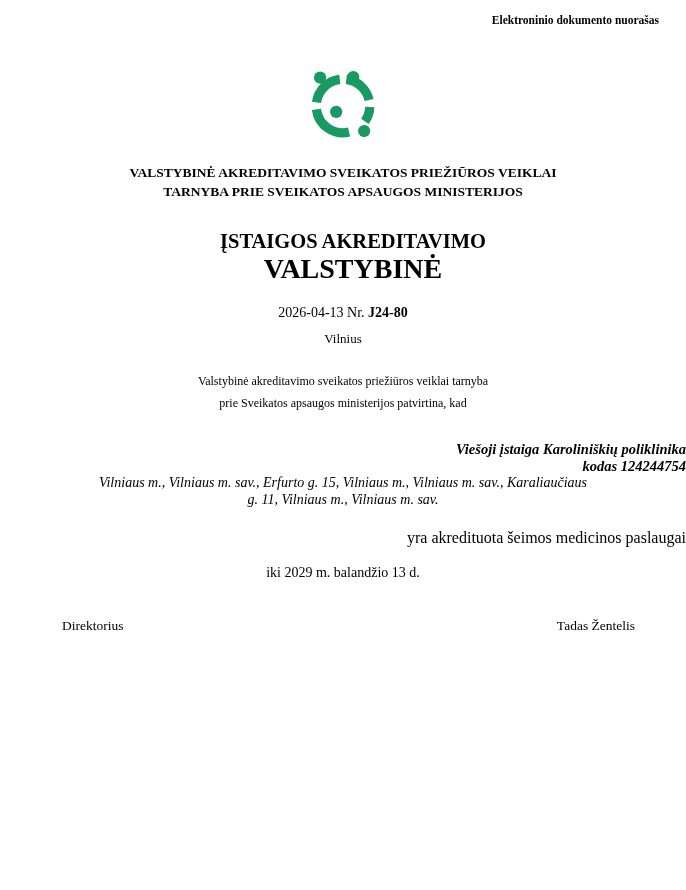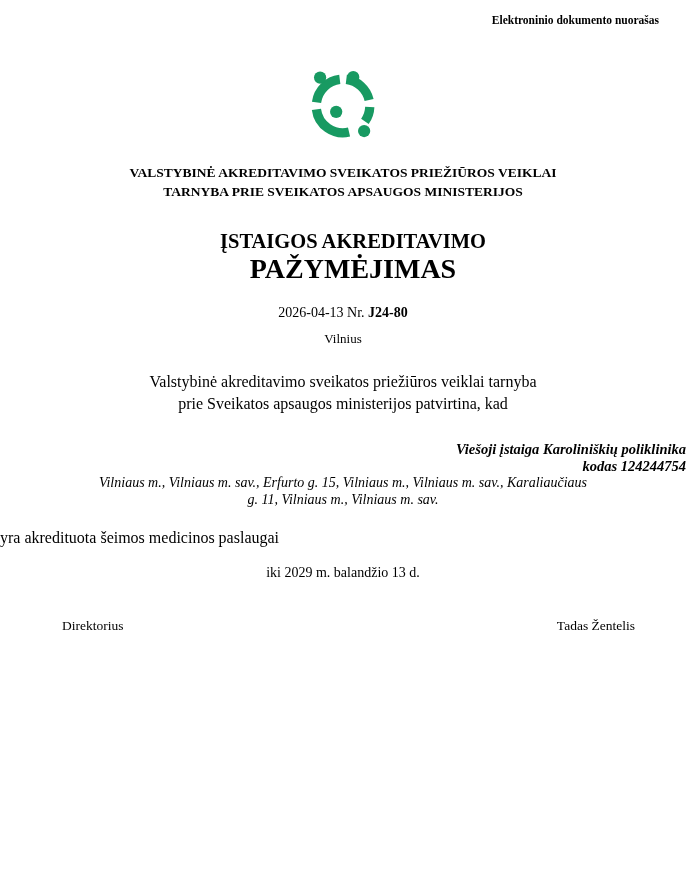--- a/index.html
+++ b/index.html
@@ -58,21 +58,21 @@
   .date-line .doc-number { font-weight: bold; }
   .city-line {
     margin-top: 10px;
     text-align: center;
     font-size: 13px;
     line-height: 15px;
   }
   .statement {
     margin-top: 25px;
     text-align: center;
-    font-size: 16px;
+    font-size: 12px;
     line-height: 21.5px;
   }
   .institution {
     margin-top: 27px;
     text-align: center;
   }
   .institution .inst-name,
   .institution .inst-code {
     font-weight: bold;
     font-style: italic;
@@ -85,21 +85,21 @@
     font-size: 14px;
     line-height: 17.3px;
     white-space: nowrap;
   }
   .institution .addr-label {
     font-weight: bold;
     margin-right: 7px;
   }
   .service-line {
     margin-top: 20px;
-    text-align: left;
+    text-align: right;
     font-size: 16px;
     line-height: 18px;
   }
   .until-line {
     margin-top: 18px;
     text-align: center;
     font-size: 14px;
     line-height: 16px;
   }
   .signature-row {
@@ -135,21 +135,21 @@
     </svg>
   </div>
 
   <div class="agency-header">
     <div>VALSTYBINĖ AKREDITAVIMO SVEIKATOS PRIEŽIŪROS VEIKLAI</div>
     <div>TARNYBA PRIE SVEIKATOS APSAUGOS MINISTERIJOS</div>
   </div>
 
   <div class="doc-title">
     <div class="t1">ĮSTAIGOS AKREDITAVIMO</div>
-    <div class="t2">PAŽYMĖJIMAS</div>
+    <div class="t2">VALSTYBINĖ</div>
   </div>
 
   <div class="date-line">
     <span>2026-04-13 Nr. </span><span class="doc-number">J24-80</span>
   </div>
 
   <div class="city-line">Vilnius</div>
 
   <div class="statement">
     <div>Valstybinė akreditavimo sveikatos priežiūros veiklai tarnyba</div>

